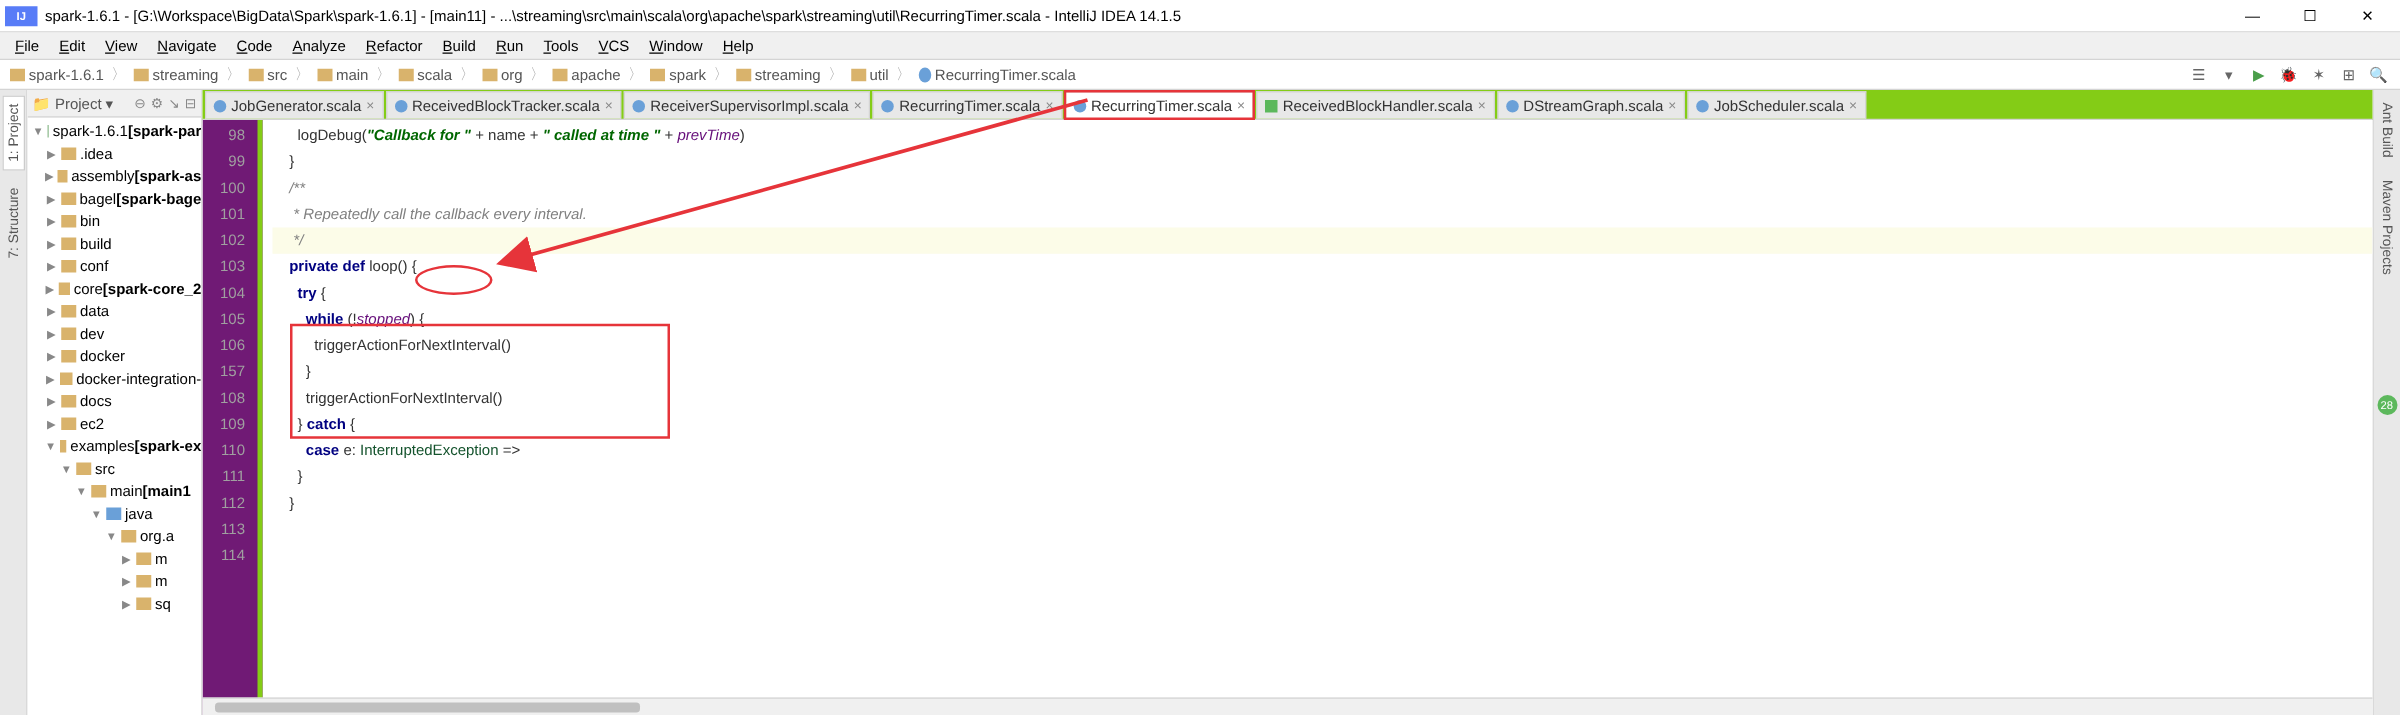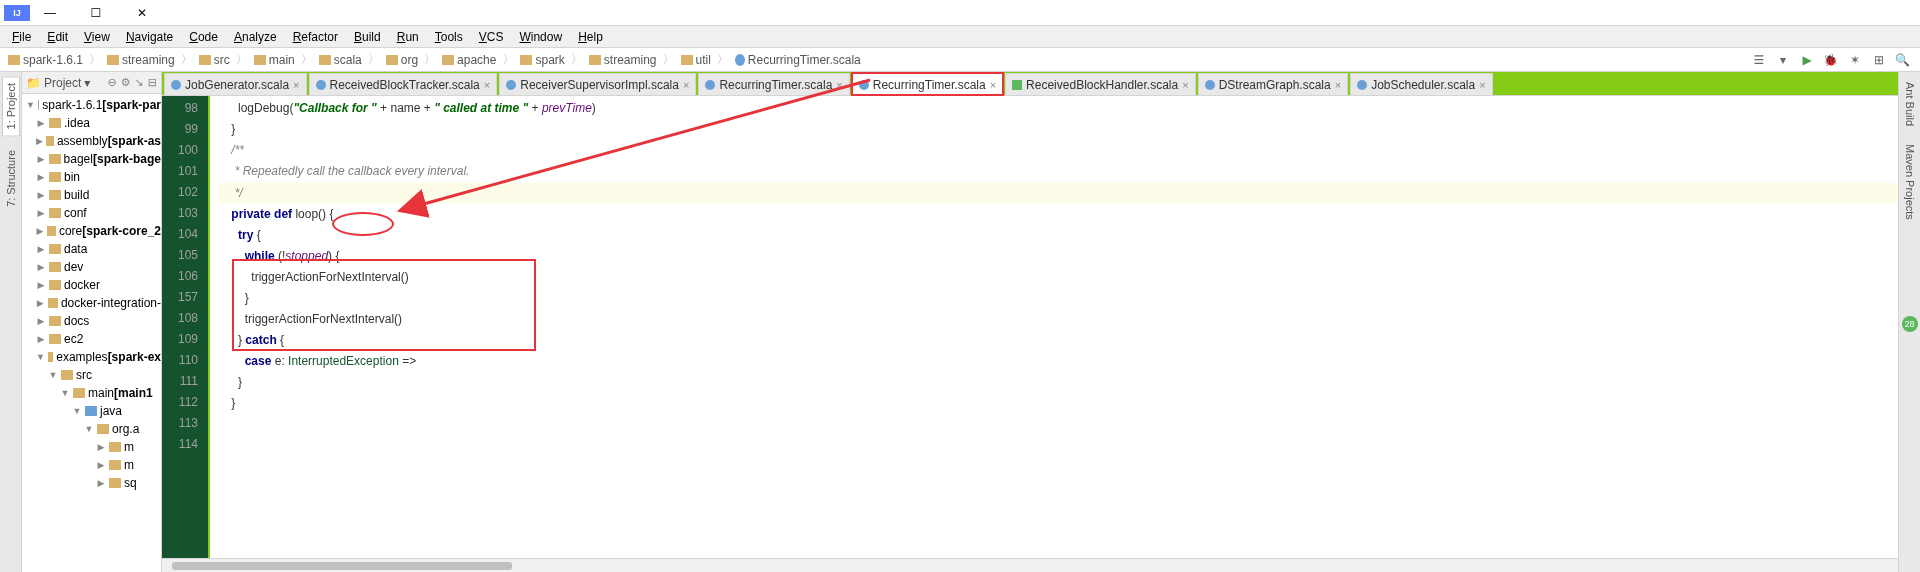--- a/index.html
+++ b/index.html
@@ -60,21 +60,21 @@
 .editor-area { flex: 1; display: flex; flex-direction: column; background: #fff; position: relative; }
 .editor-tabs { height: 24px; background: #84cc16; display: flex; align-items: flex-end; border-bottom: 1px solid #d4d4d4; padding-left: 2px; }
 .etab { height: 22px; display: flex; align-items: center; padding: 0 6px; background: #e8e8e8; border: 1px solid #d4d4d4; border-bottom: none; margin-right: 2px; cursor: pointer; font-size: 12px; color: #333; gap: 4px; }
 .etab.active { background: #fff; }
 .etab .tico { width: 10px; height: 10px; border-radius: 50%; background: #6aa0d8; }
 .etab .tico.test { background: #5cb85c; border-radius: 0; }
 .etab .close { color: #888; cursor: pointer; font-size: 11px; }
 .etab.highlight-box { outline: 2px solid #e6343a; outline-offset: -1px; }
 
 .editor-body { flex: 1; display: flex; overflow: hidden; position: relative; }
-.gutter { width: 48px; background: #14532d; border-right: 2px solid #84cc16; text-align: right; padding-right: 10px; padding-top: 2px; color: #a0a0a0; font-family: Consolas, monospace; font-size: 13px; line-height: 21px; }
+.gutter { width: 48px; background: #701a75; border-right: 4px solid #84cc16; text-align: right; padding-right: 10px; padding-top: 2px; color: #a0a0a0; font-family: Consolas, monospace; font-size: 13px; line-height: 21px; }
 .code { flex: 1; padding-top: 2px; padding-left: 8px; font-family: Consolas, monospace; font-size: 13px; line-height: 21px; white-space: pre; color: #333; position: relative; }
 .code .kw { color: #000080; font-weight: bold; }
 .code .str { color: #006600; font-weight: bold; font-style: italic; }
 .code .cmt { color: #808080; font-style: italic; }
 .code .fn  { color: #333; }
 .code .ident { color: #660e7a; font-style: italic; }
 .code .type { color: #14532d; }
 .code .hl-line { background: #fcfce8; display: inline-block; width: 100%; }
 .code-box { position: absolute; border: 2px solid #e6343a; pointer-events: none; }
 
@@ -92,20 +92,21 @@
 
 .hscroll { position: absolute; bottom: 0; left: 162px; right: 22px; height: 14px; background: #f0f0f0; border-top: 1px solid #d4d4d4; display: flex; align-items: center; }
 .hscroll .thumb { width: 340px; height: 8px; background: #c0c0c0; margin-left: 10px; border-radius: 3px; }
 
 </style>
 </head>
 <body>
 
 <div class="title-bar">
   <span class="app-icon">IJ</span>
+  <span class="title-text">spark-1.6.1 - [G:\Workspace\BigData\Spark\spark-1.6.1] - [main11] - ...\streaming\src\main\scala\org\apache\spark\streaming\util\RecurringTimer.scala - IntelliJ IDEA 14.1.5</span>
   <div class="win-controls">
     <span class="win-btn">—</span>
     <span class="win-btn">☐</span>
     <span class="win-btn">✕</span>
   </div>
 </div>
 
 <div class="menu-bar" id="menu-bar">
     <span class="menu-item"><u>F</u>ile</span>
     <span class="menu-item"><u>E</u>dit</span>

